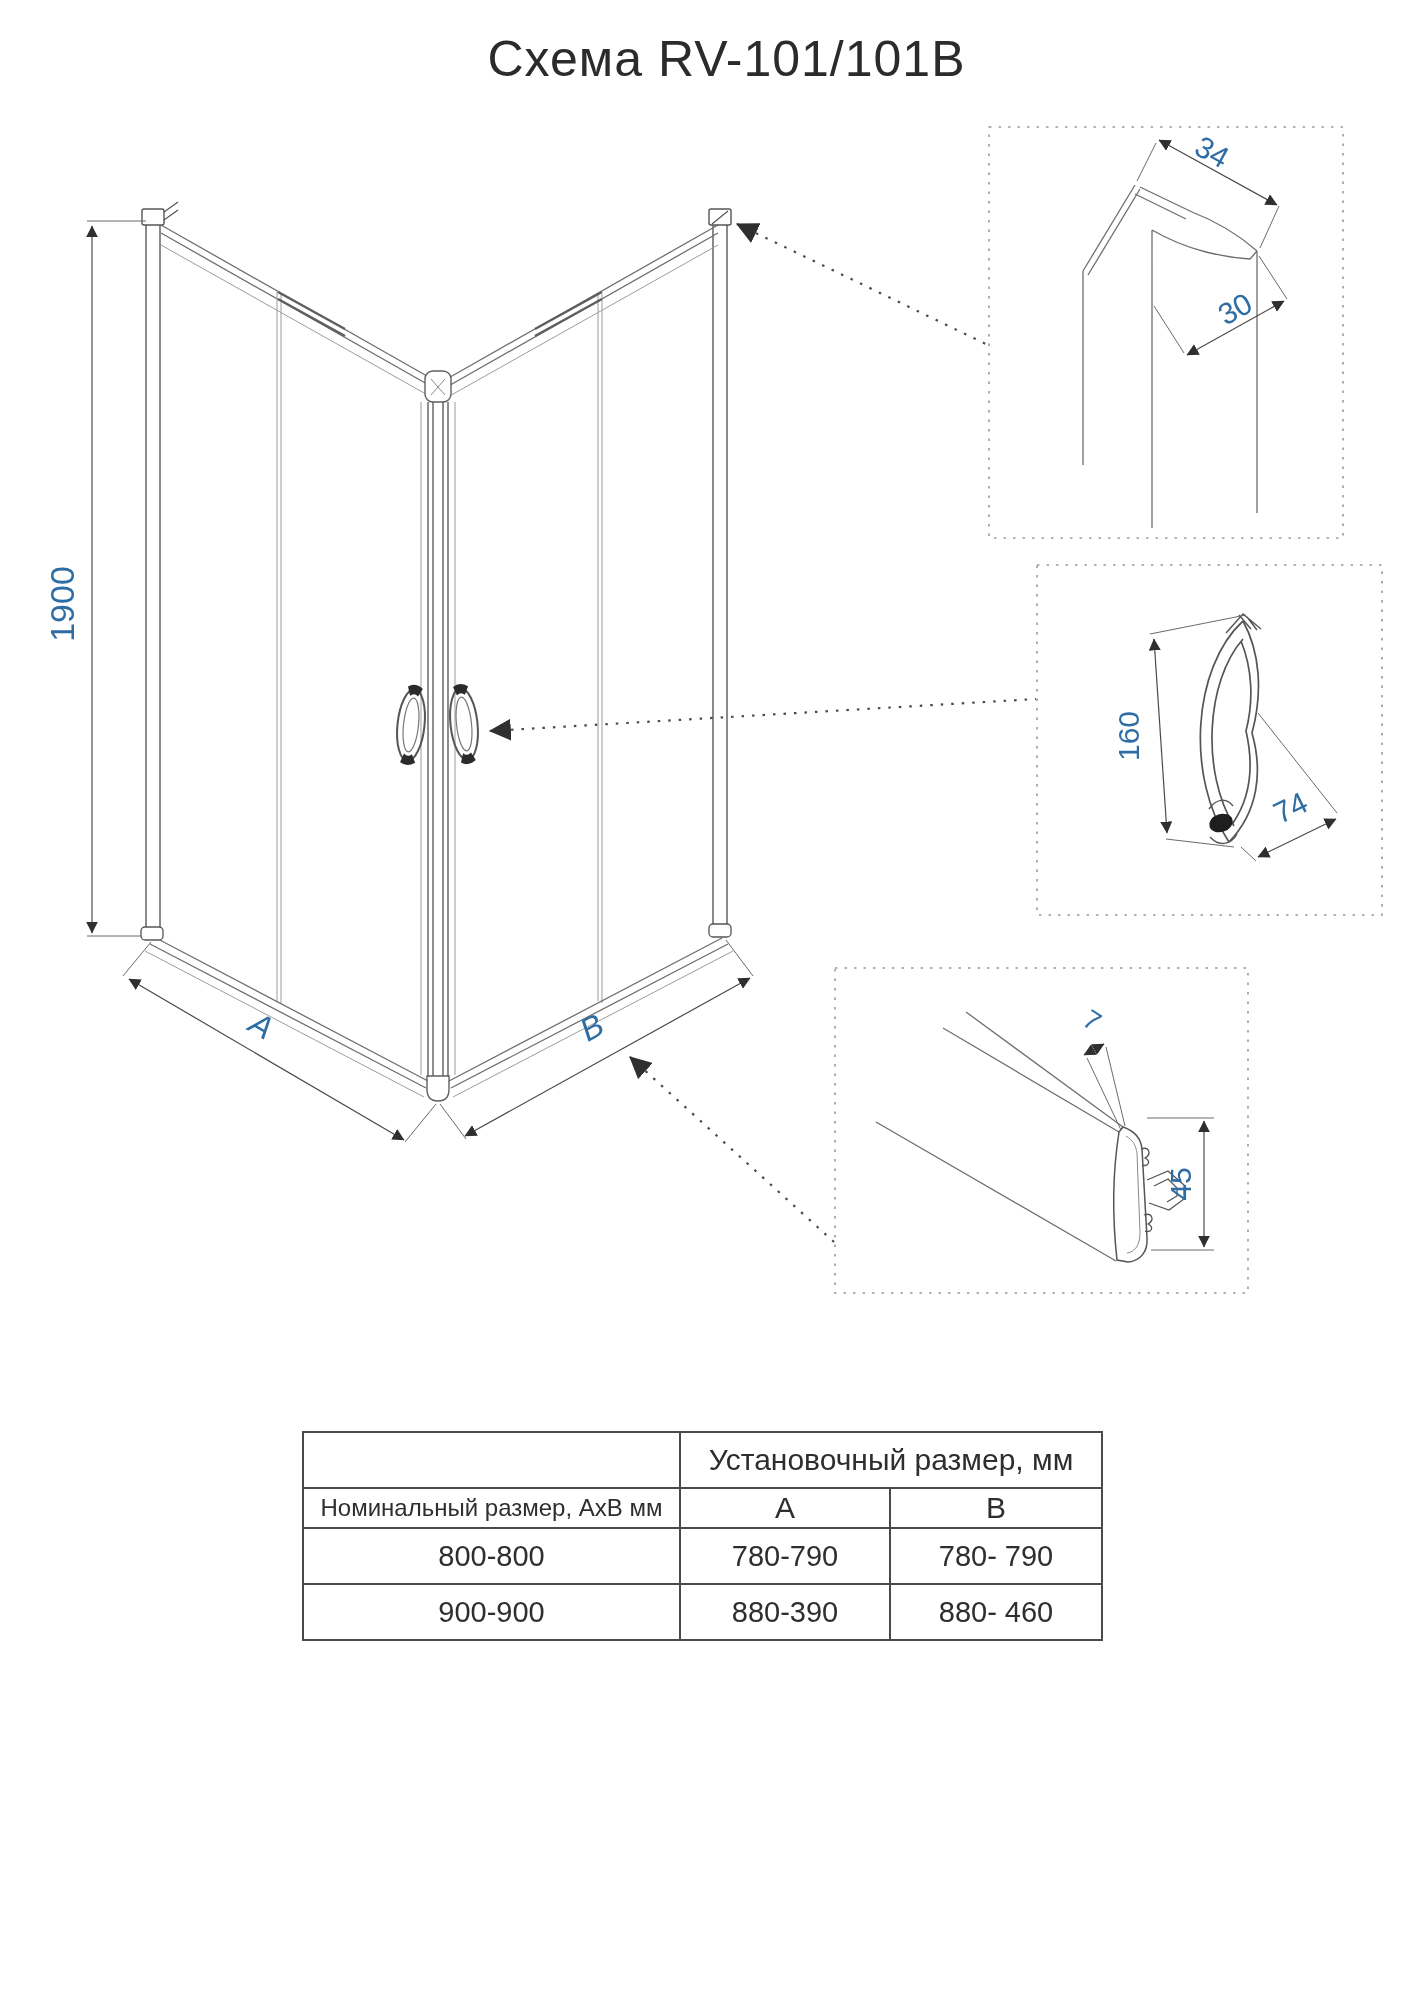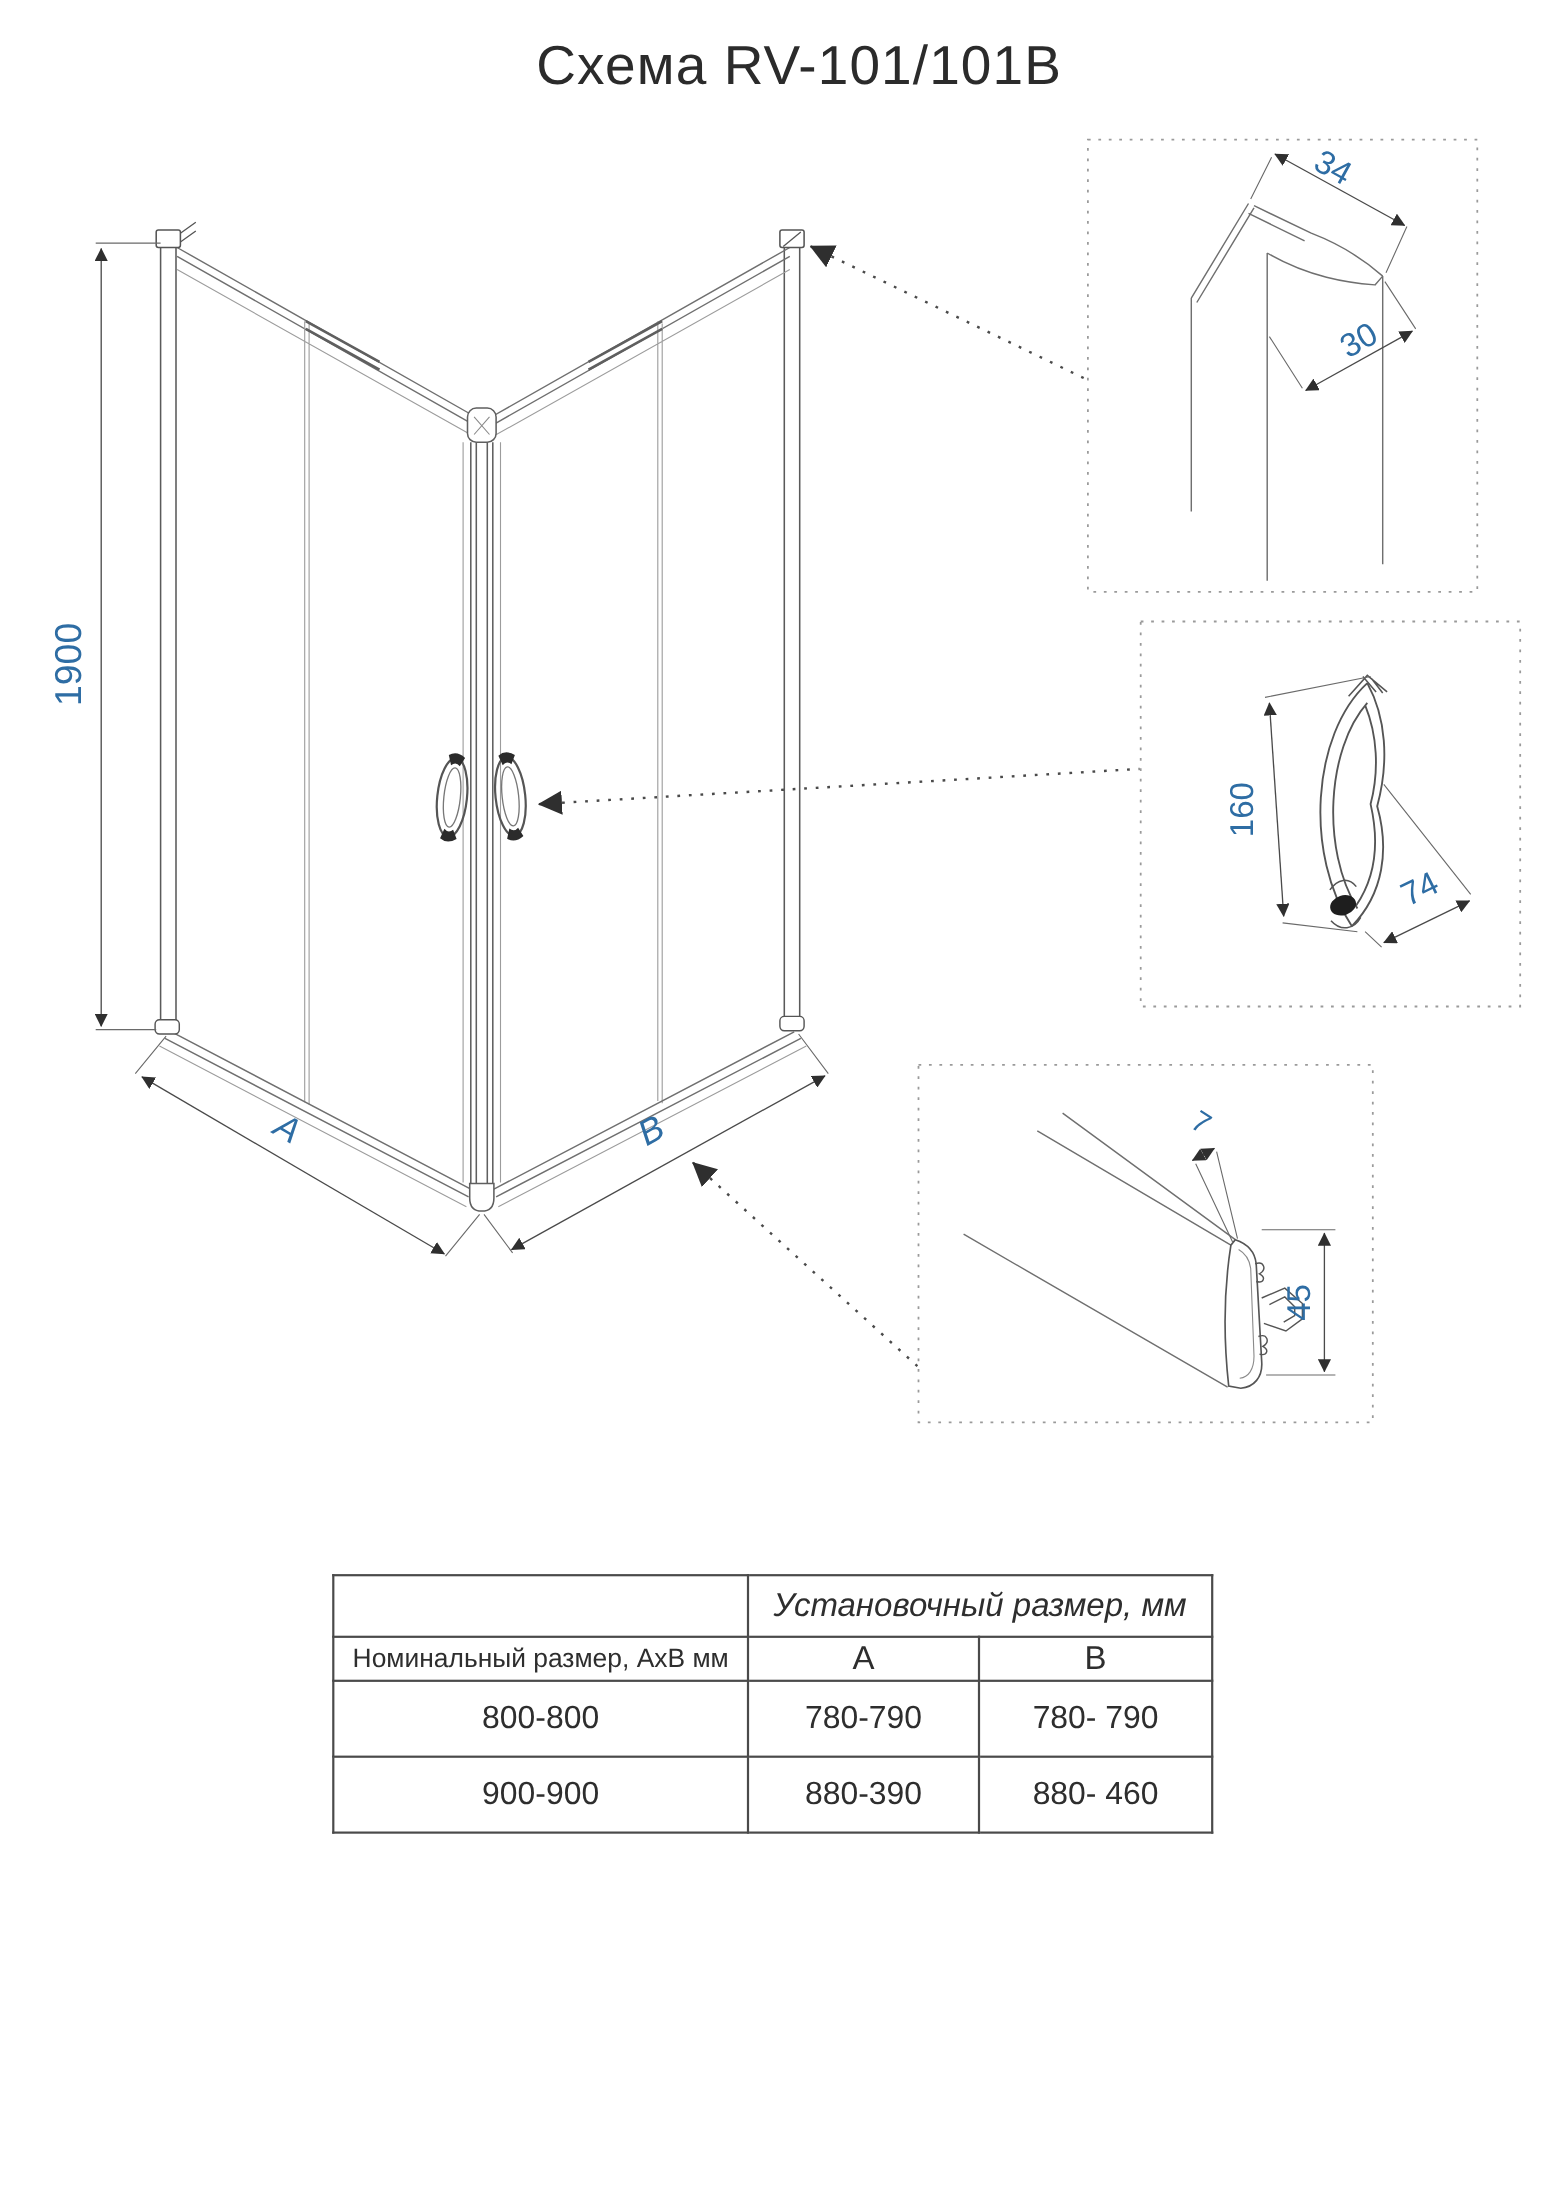--- a/index.html
+++ b/index.html
@@ -17,22 +17,22 @@
   table.sizes{position:absolute;left:302px;top:1431px;border-collapse:collapse;
               color:#2e2e2e;}
   table.sizes td{border:2px solid #4a4a4a;text-align:center;vertical-align:middle;
                  padding:0;}
   td.blank{border:none;background:#ffffff;}
   td.c1{width:375px;}
   td.ca{width:208px;}
   td.cb{width:210px;}
   tr.r-install{height:56px;}
   tr.r-head{height:40px;}
-  tr.r-data{height:69px;}
-  .install-h{font-size:30px;font-style:italic;}
+  tr.r-data{height:56px;}
+  .install-h{font-size:30px;}
   .nominal-h{font-size:24px;}
   .ab-h{font-size:30px;}
   .cell-val{font-size:29px;}
 </style>
 </head>
 <body>
 
 <div class="page">
 
   <div class="title">Схема RV-101/101B</div>

